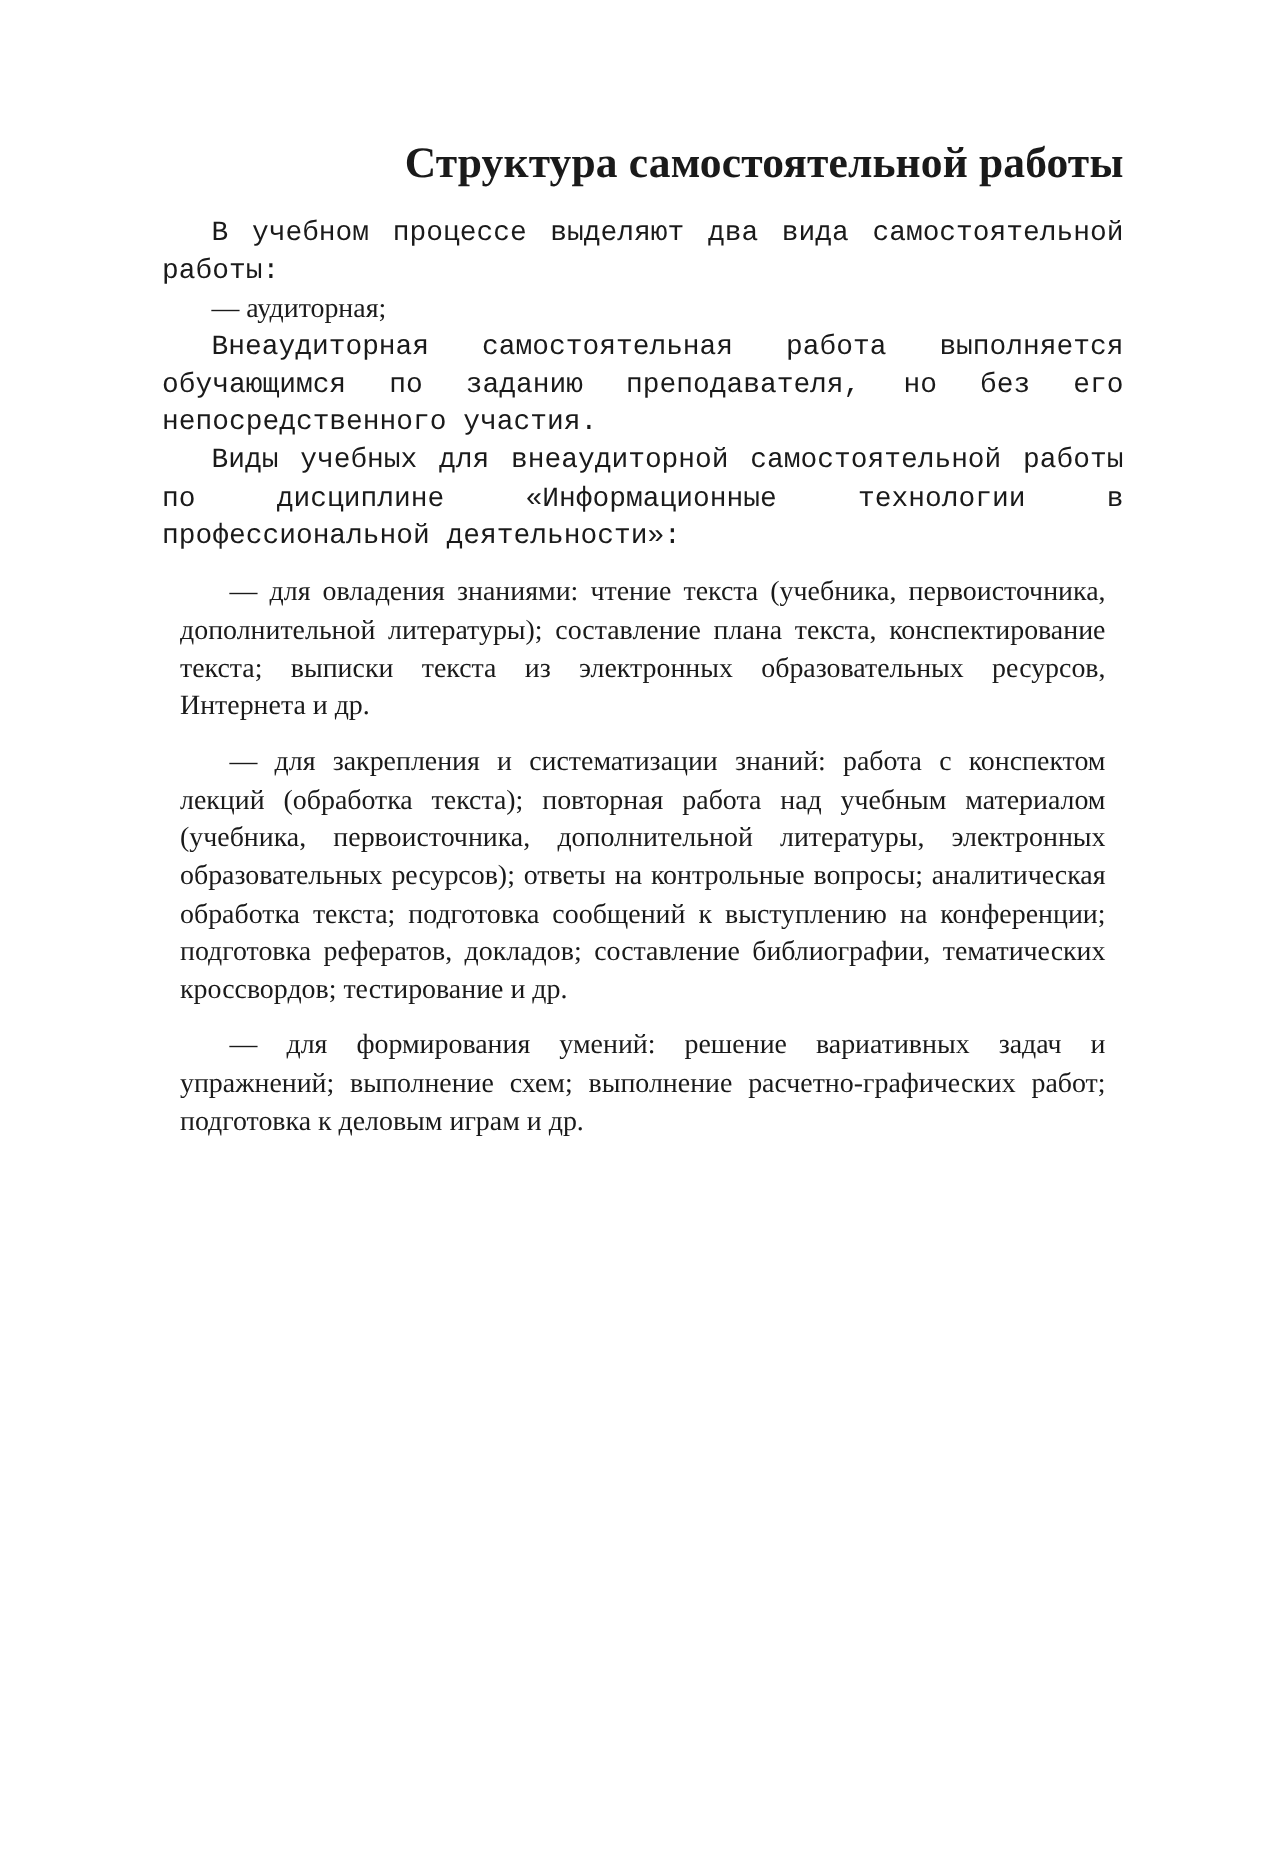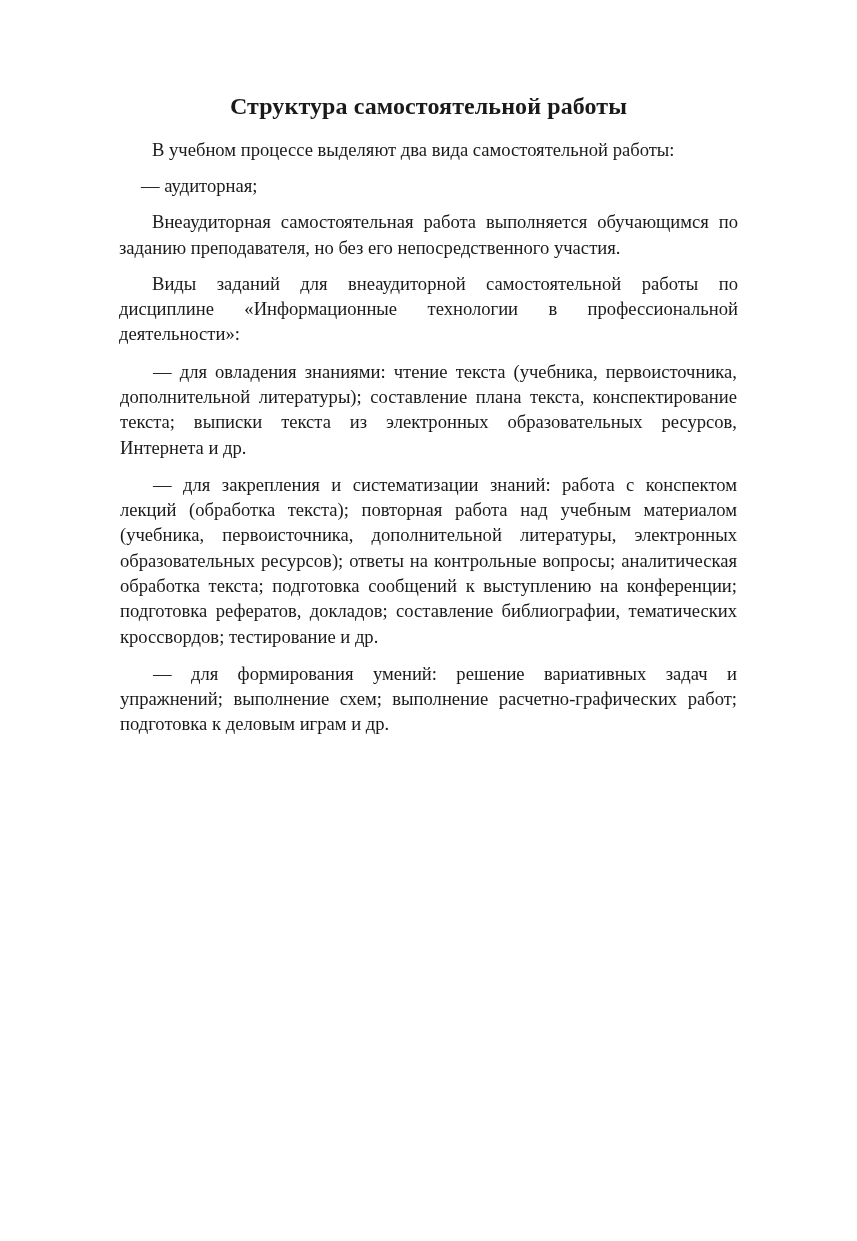--- a/index.html
+++ b/index.html
@@ -15,37 +15,38 @@
     overflow: hidden;
   }
   .page {
     position: relative;
     width: 857px;
     height: 1241px;
     box-sizing: border-box;
     padding: 92px 108px 40px 108px;
   }
   .doc-title {
-    text-align: center;
-    font-size: 24px;
+    text-align: right;
+    font-size: 29px;
     font-weight: bold;
     letter-spacing: 0.1px;
     margin: 0 0 16px 0;
     line-height: 1.2;
   }
   .body-text {
     font-size: 18.6px;
     line-height: 1.36;
     text-align: justify;
     text-justify: inter-word;
     hyphens: manual;
   }
   p.para {
-    margin: 11px;
+    margin: 0;
     text-indent: 33px;
+    font-family: Liberation Mono, monospace;
   }
   p.dash {
     margin: 0;
     text-indent: 33px;
   }
   p.block {
     margin: 12px;
     text-indent: 33px;
   }
 </style>
@@ -59,21 +60,21 @@
   <div class="body-text">
 
     <p class="para">В учебном процессе выделяют два вида самостоятельной работы:</p>
 
     <p class="dash">— аудиторная;</p>
 
 
 
     <p class="para">Внеаудиторная самостоятельная работа выполняется обучающимся по заданию преподавателя, но без его непосредственного участия.</p>
 
-    <p class="para">Виды заданий для внеаудиторной самостоятельной работы по дисциплине «Информационные технологии в профессиональной деятельности»:</p>
+    <p class="para">Виды учебных для внеаудиторной самостоятельной работы по дисциплине «Информационные технологии в профессиональной деятельности»:</p>
 
     <p class="block">— для овладения знаниями: чтение текста (учебника, первоисточника, дополнительной литературы); составление плана текста, конспектирование текста; выписки текста из электронных образовательных ресурсов, Интернета и др.</p>
 
     <p class="block">— для закрепления и систематизации знаний: работа с конспектом лекций (обработка текста); повторная работа над учебным материалом (учебника, первоисточника, дополнительной литературы, электронных образовательных ресурсов); ответы на контрольные вопросы; аналитическая обработка текста; подготовка сообщений к выступлению на конференции; подготовка рефератов, докладов; составление библиографии, тематических кроссвордов; тестирование и др.</p>
 
     <p class="block">— для формирования умений: решение вариативных задач и упражнений; выполнение схем; выполнение расчетно-графических работ; подготовка к деловым играм и др.</p>
 
   </div>
 </div>
 

